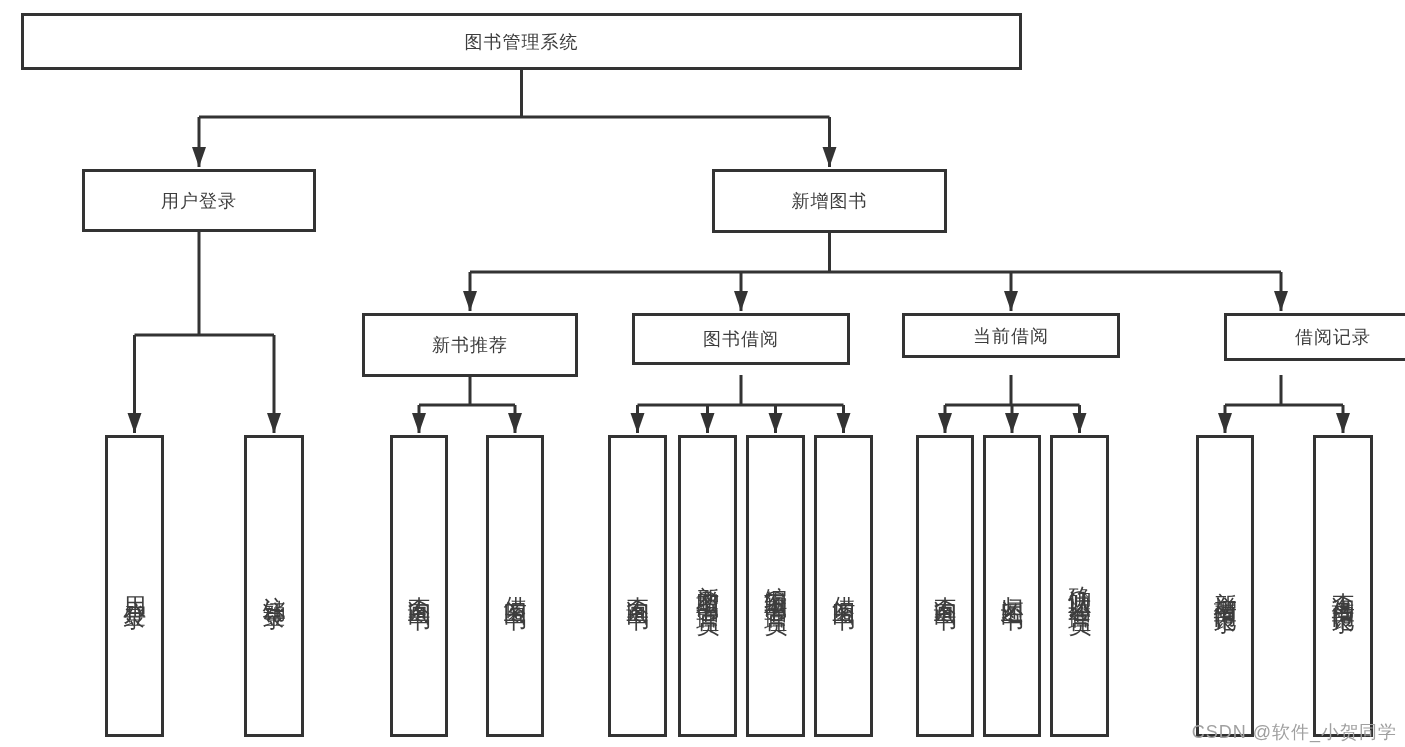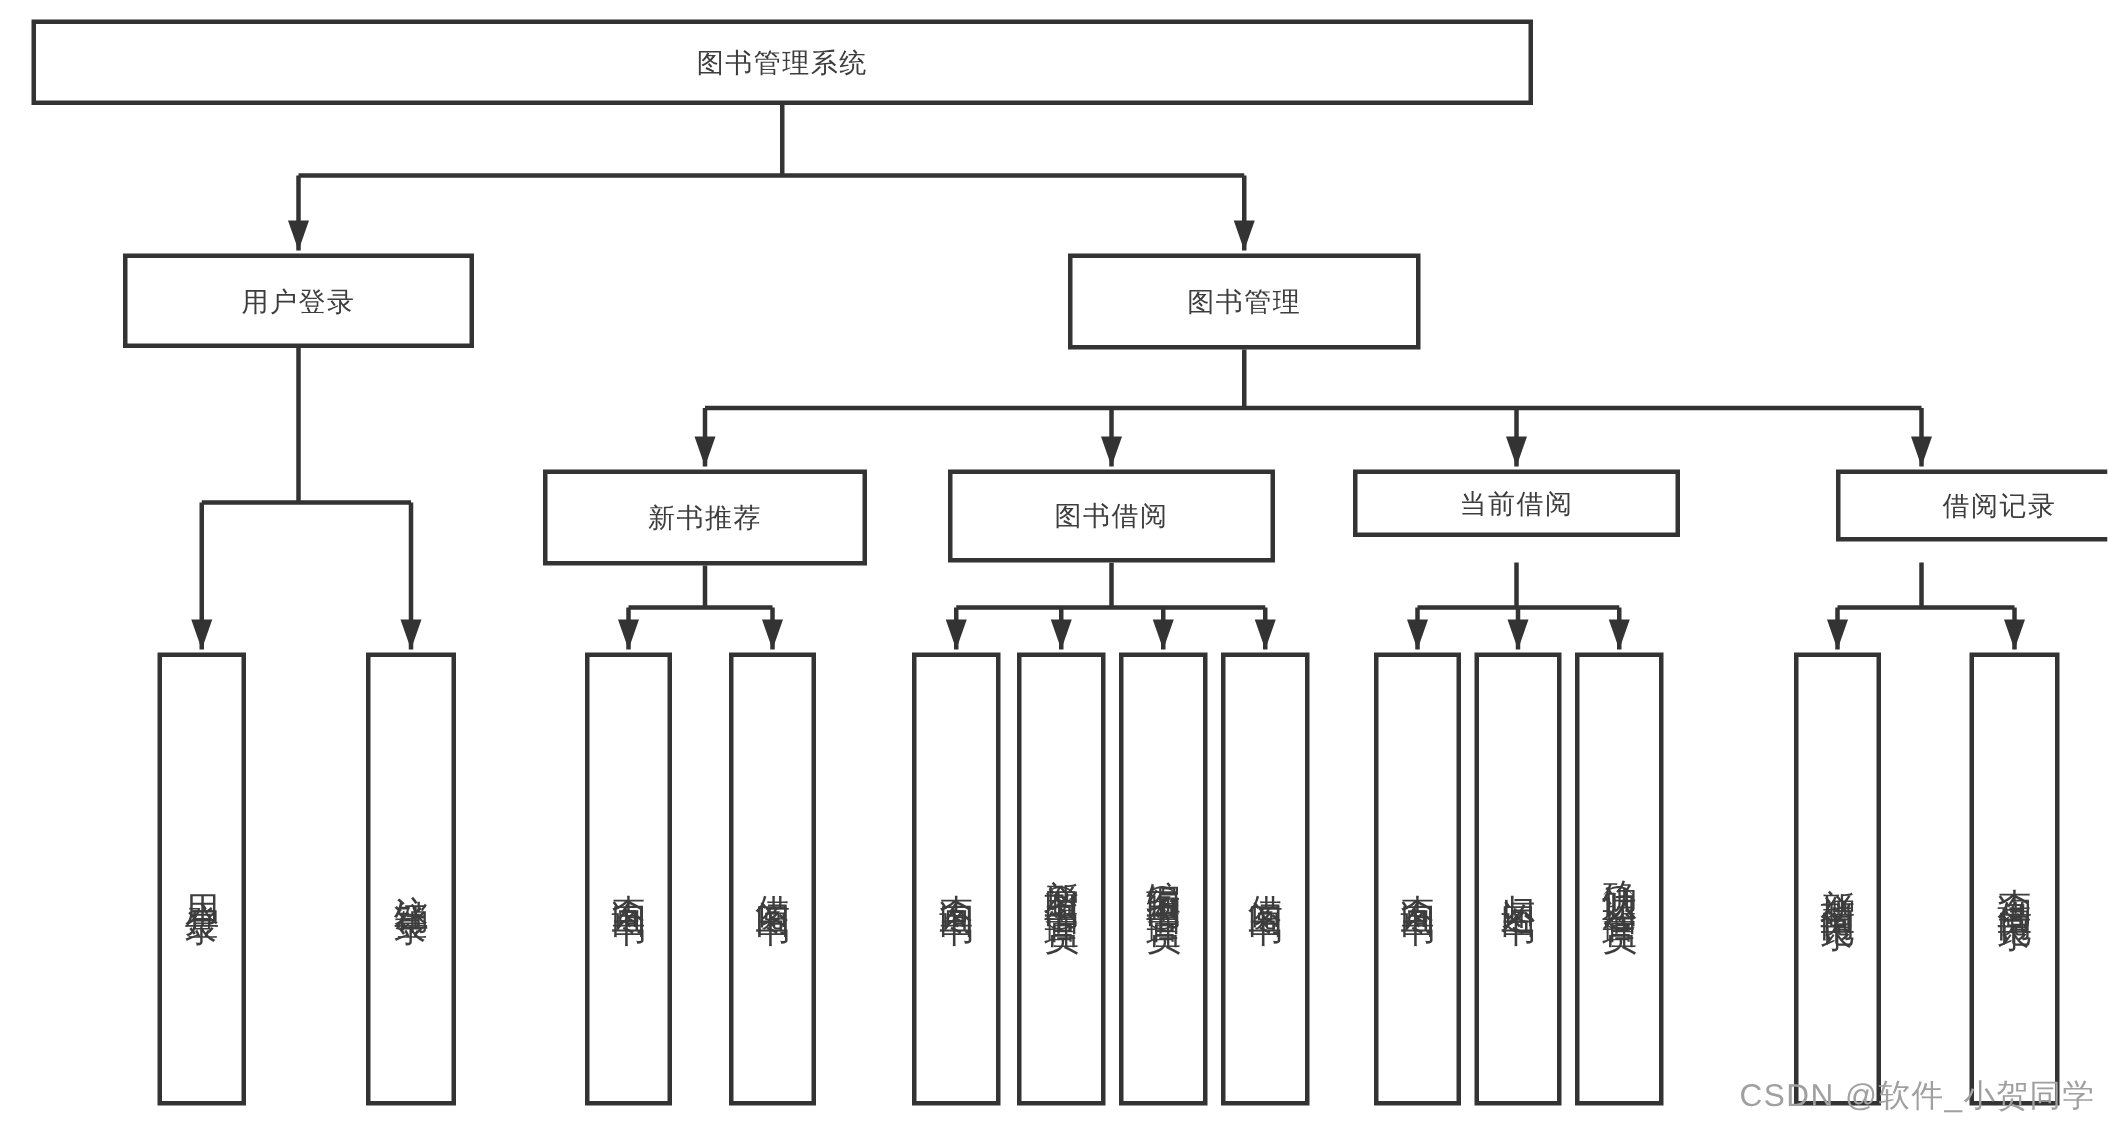--- a/index.html
+++ b/index.html
@@ -32,21 +32,21 @@
   .node.v{
     writing-mode:vertical-rl;
     text-orientation:mixed;
     letter-spacing:4px;
     line-height:1.1;
     font-size:23px;
   }
   .watermark{
     position:absolute;
     right:8px;bottom:3px;
-    font-size:21px;
+    font-size:18px;
     color:var(--watermark);
     letter-spacing:1px;
     z-index:2;
     white-space:nowrap;
   }
 </style>
 </head>
 <body>
 
 <div class="canvas">
@@ -85,27 +85,27 @@
       <line x1="1012" y1="405" x2="1012" y2="433" marker-end="url(#arrow)"></line>
       <line x1="1079.5" y1="405" x2="1079.5" y2="433" marker-end="url(#arrow)"></line>
       <line x1="1225" y1="405" x2="1225" y2="433" marker-end="url(#arrow)"></line>
       <line x1="1343" y1="405" x2="1343" y2="433" marker-end="url(#arrow)"></line>
     </g>
   </svg>
 
   <div class="node" style="left:21px;top:13px;width:1001px;height:57px">图书管理系统</div>
 
   <div class="node" style="left:82px;top:169px;width:234px;height:63px">用户登录</div>
-  <div class="node" style="left:712px;top:169px;width:235px;height:64px">图书管理</div>
+  <div class="node" style="left:712px;top:169px;width:235px;height:64px">新增图书</div>
 
   <div class="node v" style="left:105px;top:435px;width:59px;height:302px">用户登录</div>
   <div class="node v" style="left:244px;top:435px;width:60px;height:302px">注销登录</div>
 
   <div class="node" style="left:362px;top:313px;width:216px;height:64px">新书推荐</div>
-  <div class="node" style="left:632px;top:313px;width:218px;height:62px">图书借阅</div>
+  <div class="node" style="left:632px;top:313px;width:218px;height:52px">图书借阅</div>
   <div class="node" style="left:902px;top:313px;width:218px;height:45px">当前借阅</div>
   <div class="node" style="left:1224px;top:313px;width:218px;height:48px">借阅记录</div>
 
   <div class="node v" style="left:390px;top:435px;width:58px;height:302px">查询图书</div>
   <div class="node v" style="left:486px;top:435px;width:58px;height:302px">借阅图书</div>
 
   <div class="node v" style="left:608px;top:435px;width:59px;height:302px">查询图书</div>
   <div class="node v" style="left:678px;top:435px;width:59px;height:302px">新增图书（管理员）</div>
   <div class="node v" style="left:746px;top:435px;width:59px;height:302px">编辑图书（管理员）</div>
   <div class="node v" style="left:814px;top:435px;width:59px;height:302px">借阅图书</div>

